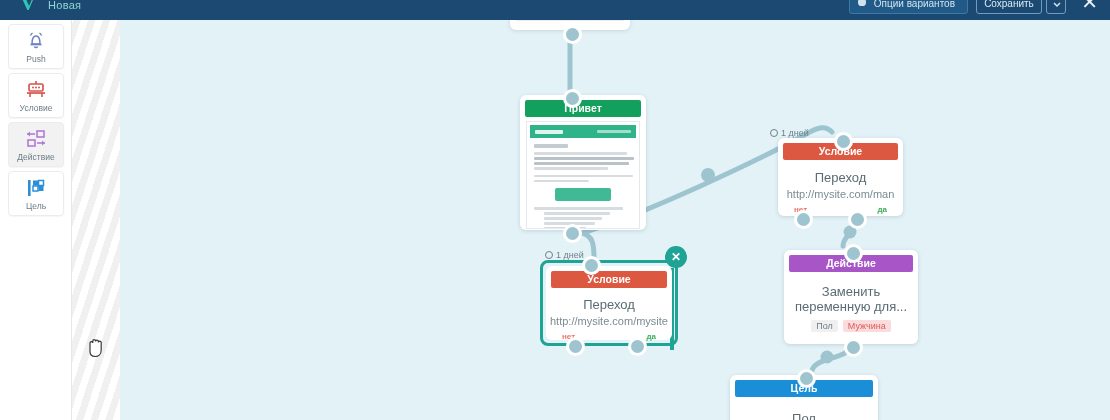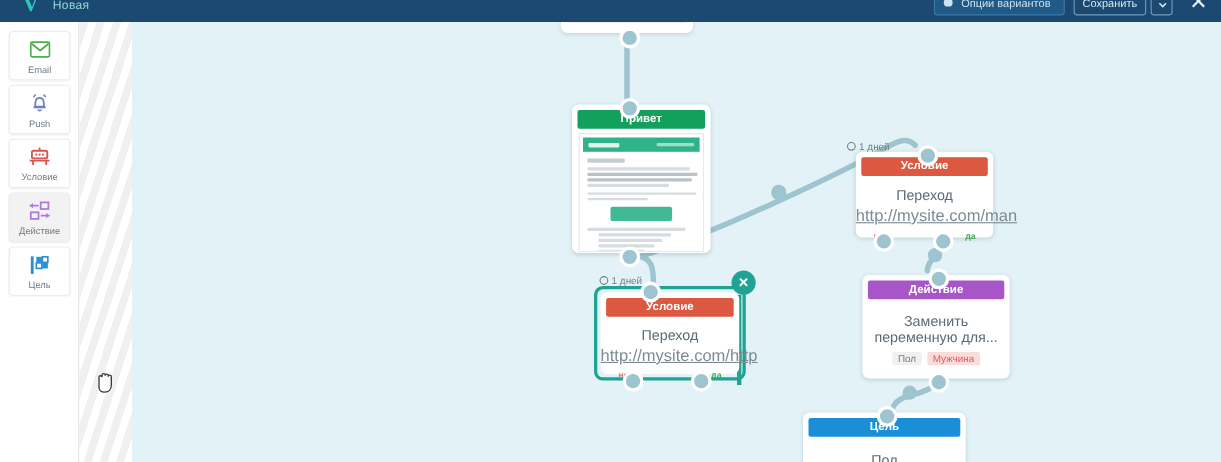--- a/index.html
+++ b/index.html
@@ -89,21 +89,21 @@
 
   .node { position: absolute; background: #fff; border-radius: 6px;
           box-shadow: 0 1px 4px rgba(40,70,90,.18); }
   .node-hdr {
     height: 17px; line-height: 17px; text-align: center;
     color: #fff; font-size: 10.5px; font-weight: bold;
     border-radius: 2px; margin: 5px 5px 0 5px;
   }
   .node-body { text-align: center; }
   .n-title { font-size: 13px; color: #5b6b74; }
-  .n-url   { font-size: 15px; color: #7b8b94; margin-top: 3px; text-decoration: underline; }
+  .n-url   { font-size: 11px; color: #7b8b94; margin-top: 3px; }
   .n-yesno { display: flex; justify-content: space-between; padding: 0 16px; margin-top: 5px; }
   .n-no { font-size: 8px; color: #e8746a; font-weight: bold; }
   .n-yes{ font-size: 8px; color: #3fae5a; font-weight: bold; padding-left: 16px; }
 
   .port {
     position: absolute; width: 13px; height: 13px; border-radius: 50%;
     background: #9ec5cf; border: 3px solid #ffffff; box-sizing: content-box;
   }
 
   .delay {
@@ -170,29 +170,20 @@
       <svg width="20" height="22" viewBox="0 0 20 22">
         <path d="M7 10 L10 13 L13 10" stroke="#dbeaf5" stroke-width="1.4" fill="none"></path>
       </svg>
     </div>
 
     <div class="tb-close">✕</div>
   </div>
 
   <div class="palette">
 
-    <div class="pal-item first">
-      <div class="pal-ico">
-        <svg width="19" height="16" viewBox="0 0 20 16">
-          <rect x="1" y="1" width="18" height="14" rx="1.5" fill="none" stroke="#4caf50" stroke-width="1.7"></rect>
-          <path d="M2 2.5 L10 9 L18 2.5" fill="none" stroke="#4caf50" stroke-width="1.7"></path>
-        </svg>
-      </div>
-      <div class="pal-label">Email</div>
-    </div>
 
     <div class="pal-item">
       <div class="pal-ico">
         <svg width="20" height="19" viewBox="0 0 20 19">
           <path d="M6 13 C6 8 6.5 5 10 5 C13.5 5 14 8 14 13 Z" fill="none" stroke="#6f7fc4" stroke-width="1.6"></path>
           <line x1="4.5" y1="13.5" x2="15.5" y2="13.5" stroke="#6f7fc4" stroke-width="1.6"></line>
           <path d="M8.5 15.5 a1.6 1.6 0 0 0 3 0" fill="none" stroke="#6f7fc4" stroke-width="1.5"></path>
           <path d="M4.5 4.5 a5 5 0 0 1 2-2.5" fill="none" stroke="#6f7fc4" stroke-width="1.4"></path>
           <path d="M15.5 4.5 a5 5 0 0 0 -2-2.5" fill="none" stroke="#6f7fc4" stroke-width="1.4"></path>
         </svg>
@@ -321,21 +312,21 @@
     <div class="port" style="left:728px; top:190px;"></div>
 
     <div class="delay" style="left:425px; top:230px;">
       <span class="clock"></span><span>1 дней</span>
     </div>
     <div class="selbox" style="left:420px; top:240px; width:138px; height:86px;"></div>
     <div class="node" style="left:426px; top:246px; width:126px; height:74px; box-shadow:none;">
       <div class="node-hdr" style="background:#dd5840;">Условие</div>
       <div class="node-body" style="padding-top:9px;">
         <div class="n-title">Переход</div>
-        <div class="n-url">http://mysite.com/http</div>
+        <div class="n-url">http://mysite.com/mysite</div>
         <div class="n-yesno">
           <span class="n-no">нет</span>
           <span class="n-yes">да</span>
         </div>
       </div>
     </div>
     <div class="sel-x" style="left:545px; top:226px;">✕</div>
     <div class="port" style="left:462px; top:236px;"></div>
     <div class="port" style="left:446px; top:317px;"></div>
     <div class="port" style="left:508px; top:317px;"></div>

